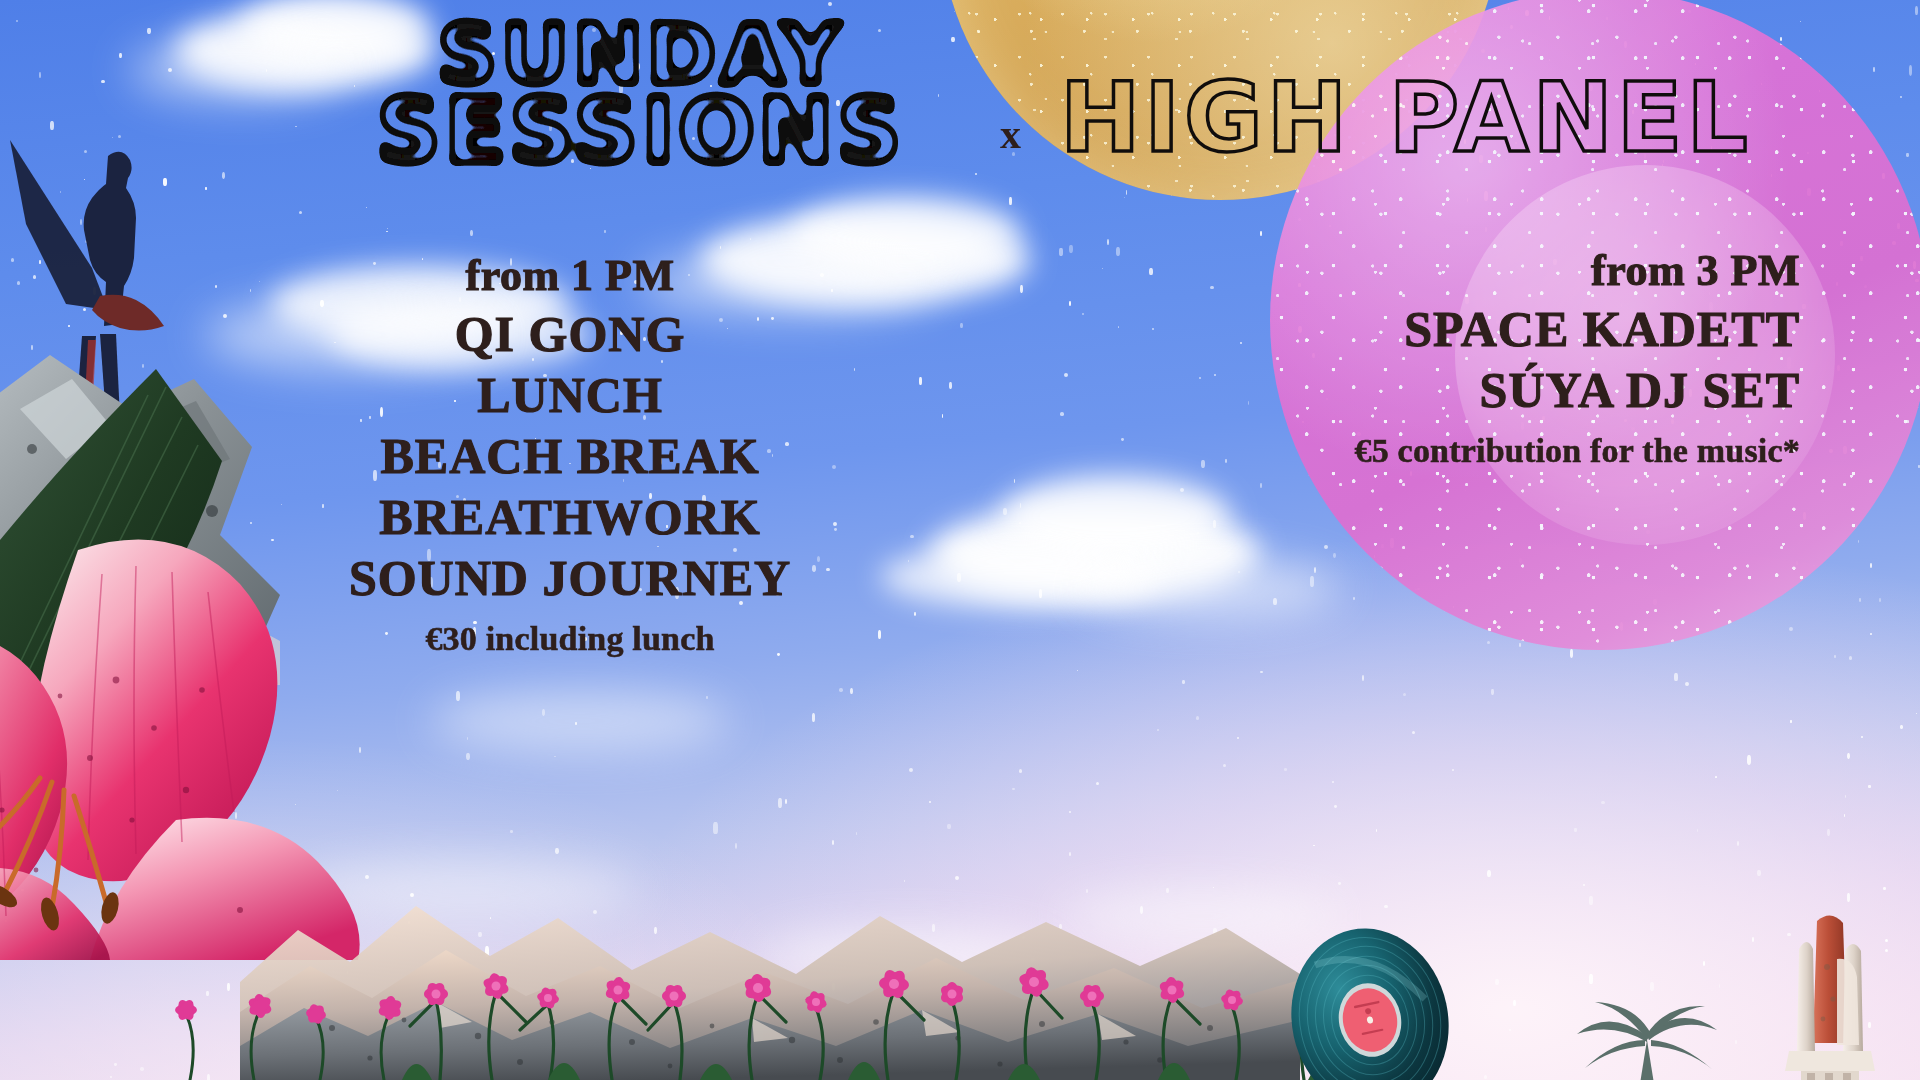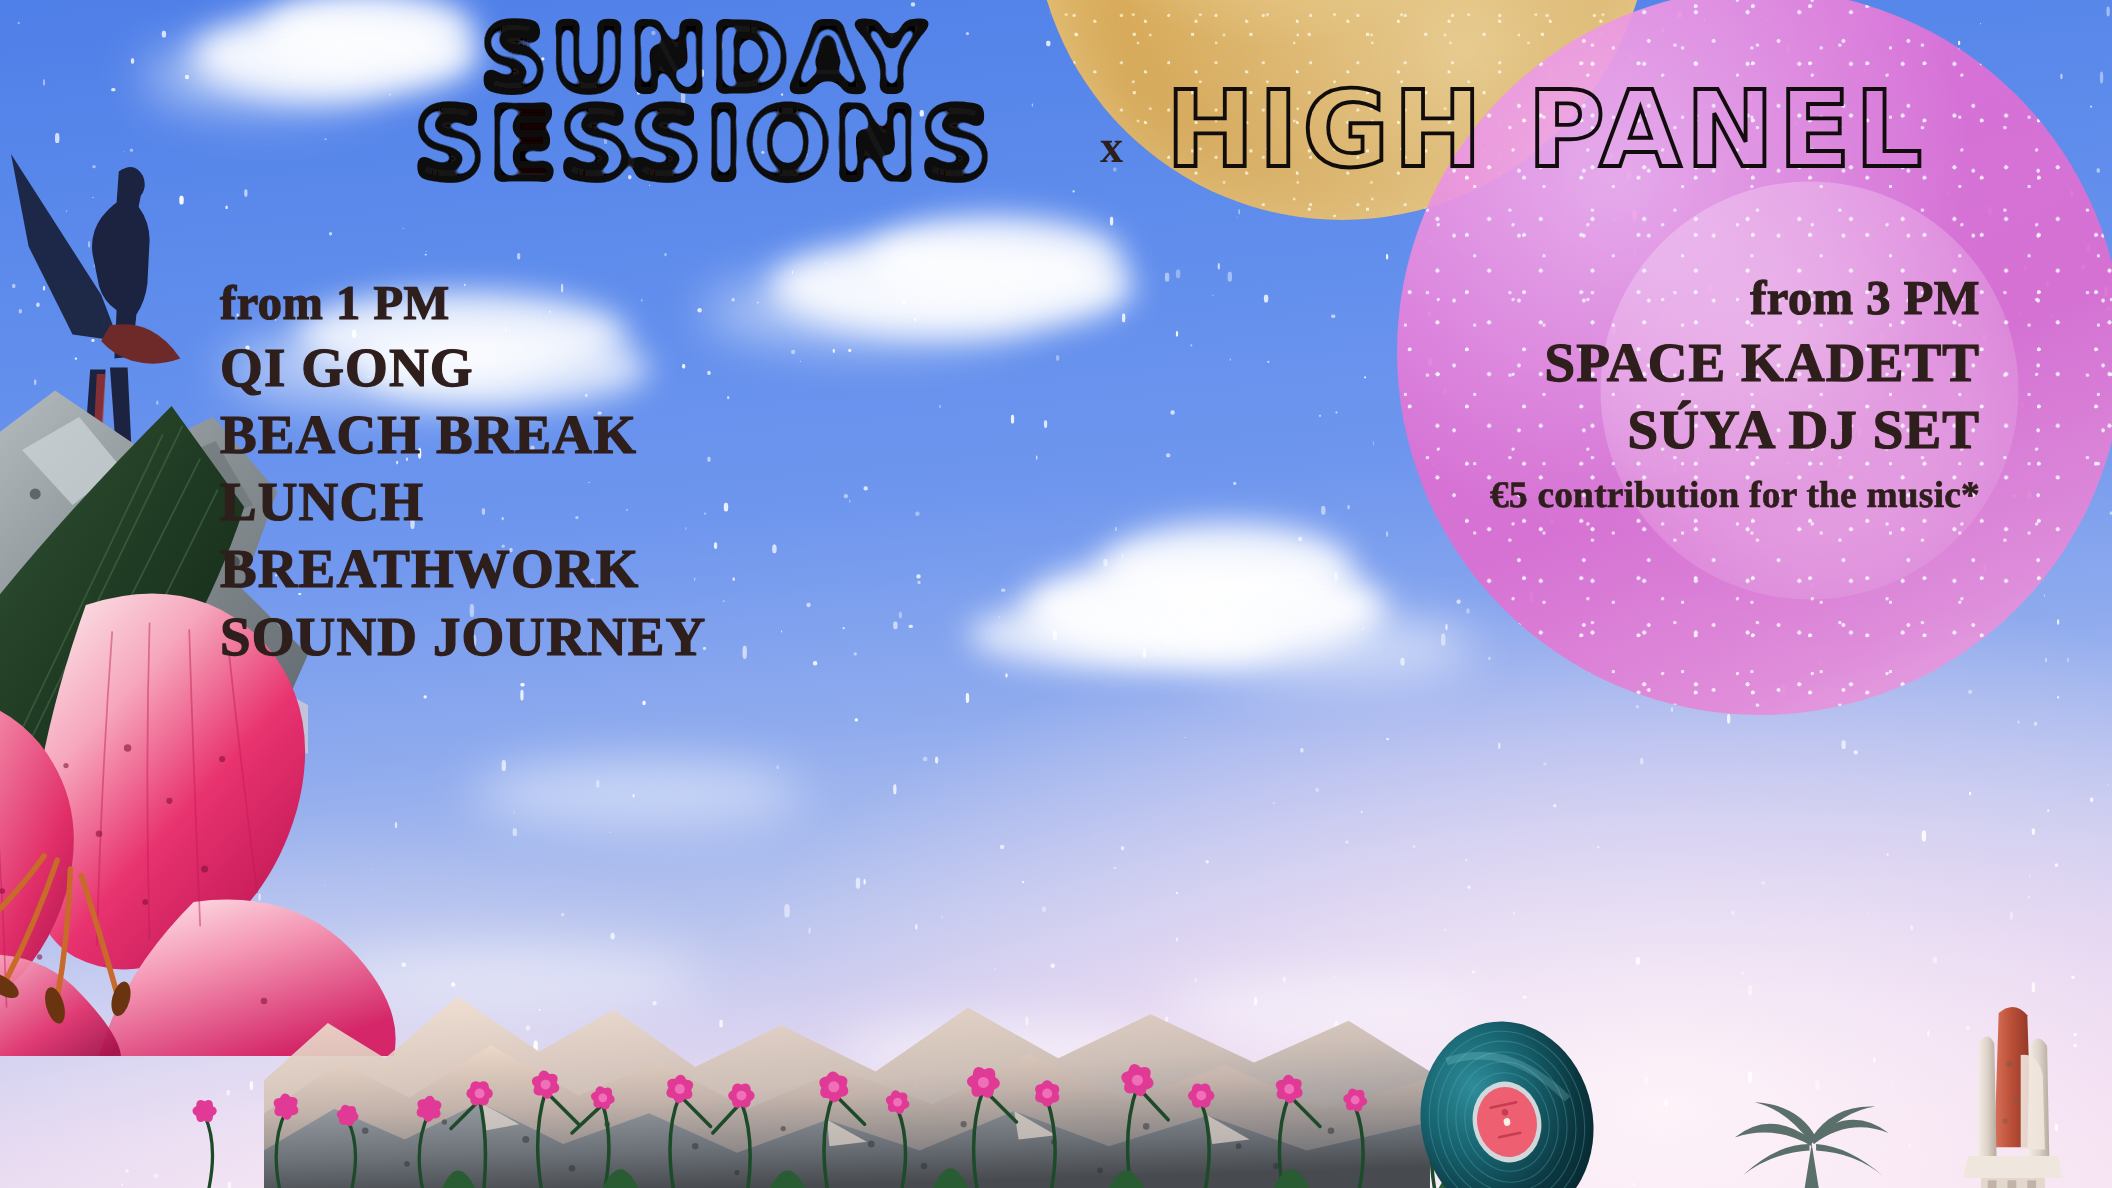--- a/index.html
+++ b/index.html
@@ -175,21 +175,21 @@
   }
 
   
   .sched {
     position:absolute;
     z-index:30;
     color:#2e1f1c;
     font-family:"Liberation Serif", serif;
     font-weight:700;
   }
-  #sched-left  { left:200px; top:250px; width:740px; text-align:left; }
+  #sched-left  { left:200px; top:250px; width:740px; text-align:center; }
   #sched-right { left:1000px; top:245px; width:800px; text-align:right; }
 
   .sched .from {
     display:block;
     font-size:44px;
     line-height:1.18;
     letter-spacing:.5px;
     margin-bottom:2px;
   }
   .sched .item {
@@ -1236,24 +1236,25 @@
     <span class="bubble-line l2">SESSIONS</span>
   </div>
 
   <div id="x-sep">x</div>
 
   <div id="title-right">HIGH PANEL</div>
 
   <div id="sched-left" class="sched">
     <span class="from slab">from 1 PM</span>
     <span class="item slab">QI GONG</span>
+    <span class="item slab">LUNCH</span>
     <span class="item slab">BEACH BREAK</span>
-    <span class="item slab">LUNCH</span>
     <span class="item slab">BREATHWORK</span>
     <span class="item slab">SOUND JOURNEY</span>
+    <span class="price slab-sm">€30 including lunch</span>
   </div>
 
   <div id="sched-right" class="sched">
     <span class="from slab">from 3 PM</span>
     <span class="item slab">SPACE KADETT</span>
     <span class="item slab">SÚYA DJ SET</span>
     <span class="price slab-sm">€5 contribution for the music*</span>
   </div>
 
 </div>

